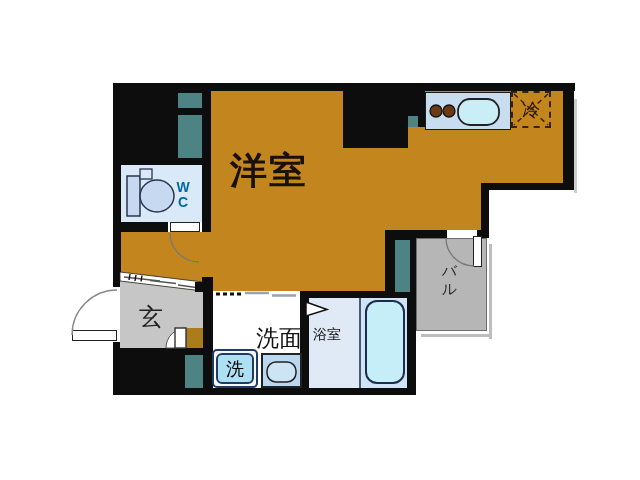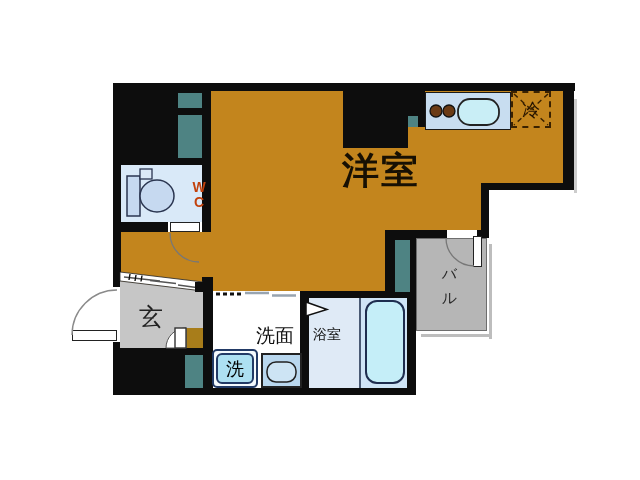--- a/index.html
+++ b/index.html
@@ -104,22 +104,22 @@
     <rect x="366" y="301" width="38" height="82" rx="11" fill="#c5eef8" stroke="#1e2d4f" stroke-width="2"></rect>
 
     <rect x="267" y="362" width="29" height="20" rx="9" fill="#cde4f4" stroke="#222" stroke-width="1.5"></rect>
 
     <polygon points="306,302 327,309.5 306,316" fill="#ffffff" stroke="#111" stroke-width="1.5"></polygon>
 
     <path d="M216,294 L242,294" stroke="#111" stroke-width="3" stroke-dasharray="4,3" fill="none"></path>
     <path d="M245,293 L269,293 M272,295.5 L296,295.5" stroke="#98a4b0" stroke-width="2.4" fill="none"></path>
   </svg>
 
-  <div class="lbl" style="left:230px;top:150px;width:190px;text-align:right;color:#171003;font-weight:600;">
+  <div class="lbl" style="left:230px;top:150px;width:190px;text-align:left;color:#171003;font-weight:600;">
     <div style="font-size:37px;line-height:42px;letter-spacing:2px;">洋室</div>
   </div>
-  <div class="lbl vtext" style="left:173px;top:180px;width:20px;font-size:14px;font-weight:bold;line-height:15px;color:#c2410c;margin-left:16px;">WC</div>
+  <div class="lbl vtext" style="left:173px;top:180px;width:20px;font-size:14px;font-weight:bold;line-height:15px;color:#0369a1;">WC</div>
   <div class="lbl" style="left:139px;top:301px;font-size:24px;color:#222;">玄</div>
-  <div class="lbl" style="left:256px;top:323px;font-size:19px;color:#101010;">洗面</div>
+  <div class="lbl" style="left:256px;top:323px;font-size:23px;color:#101010;">洗面</div>
   <div class="lbl" style="left:313px;top:326px;font-size:14px;color:#101010;">浴室</div>
-  <div class="lbl vtext" style="left:441px;top:262px;width:17px;font-size:15px;line-height:24px;color:#2a2a2a;">バル</div>
+  <div class="lbl vtext" style="left:441px;top:262px;width:17px;font-size:15px;line-height:18px;color:#2a2a2a;">バル</div>
 
 </div>
 
 </body></html>

